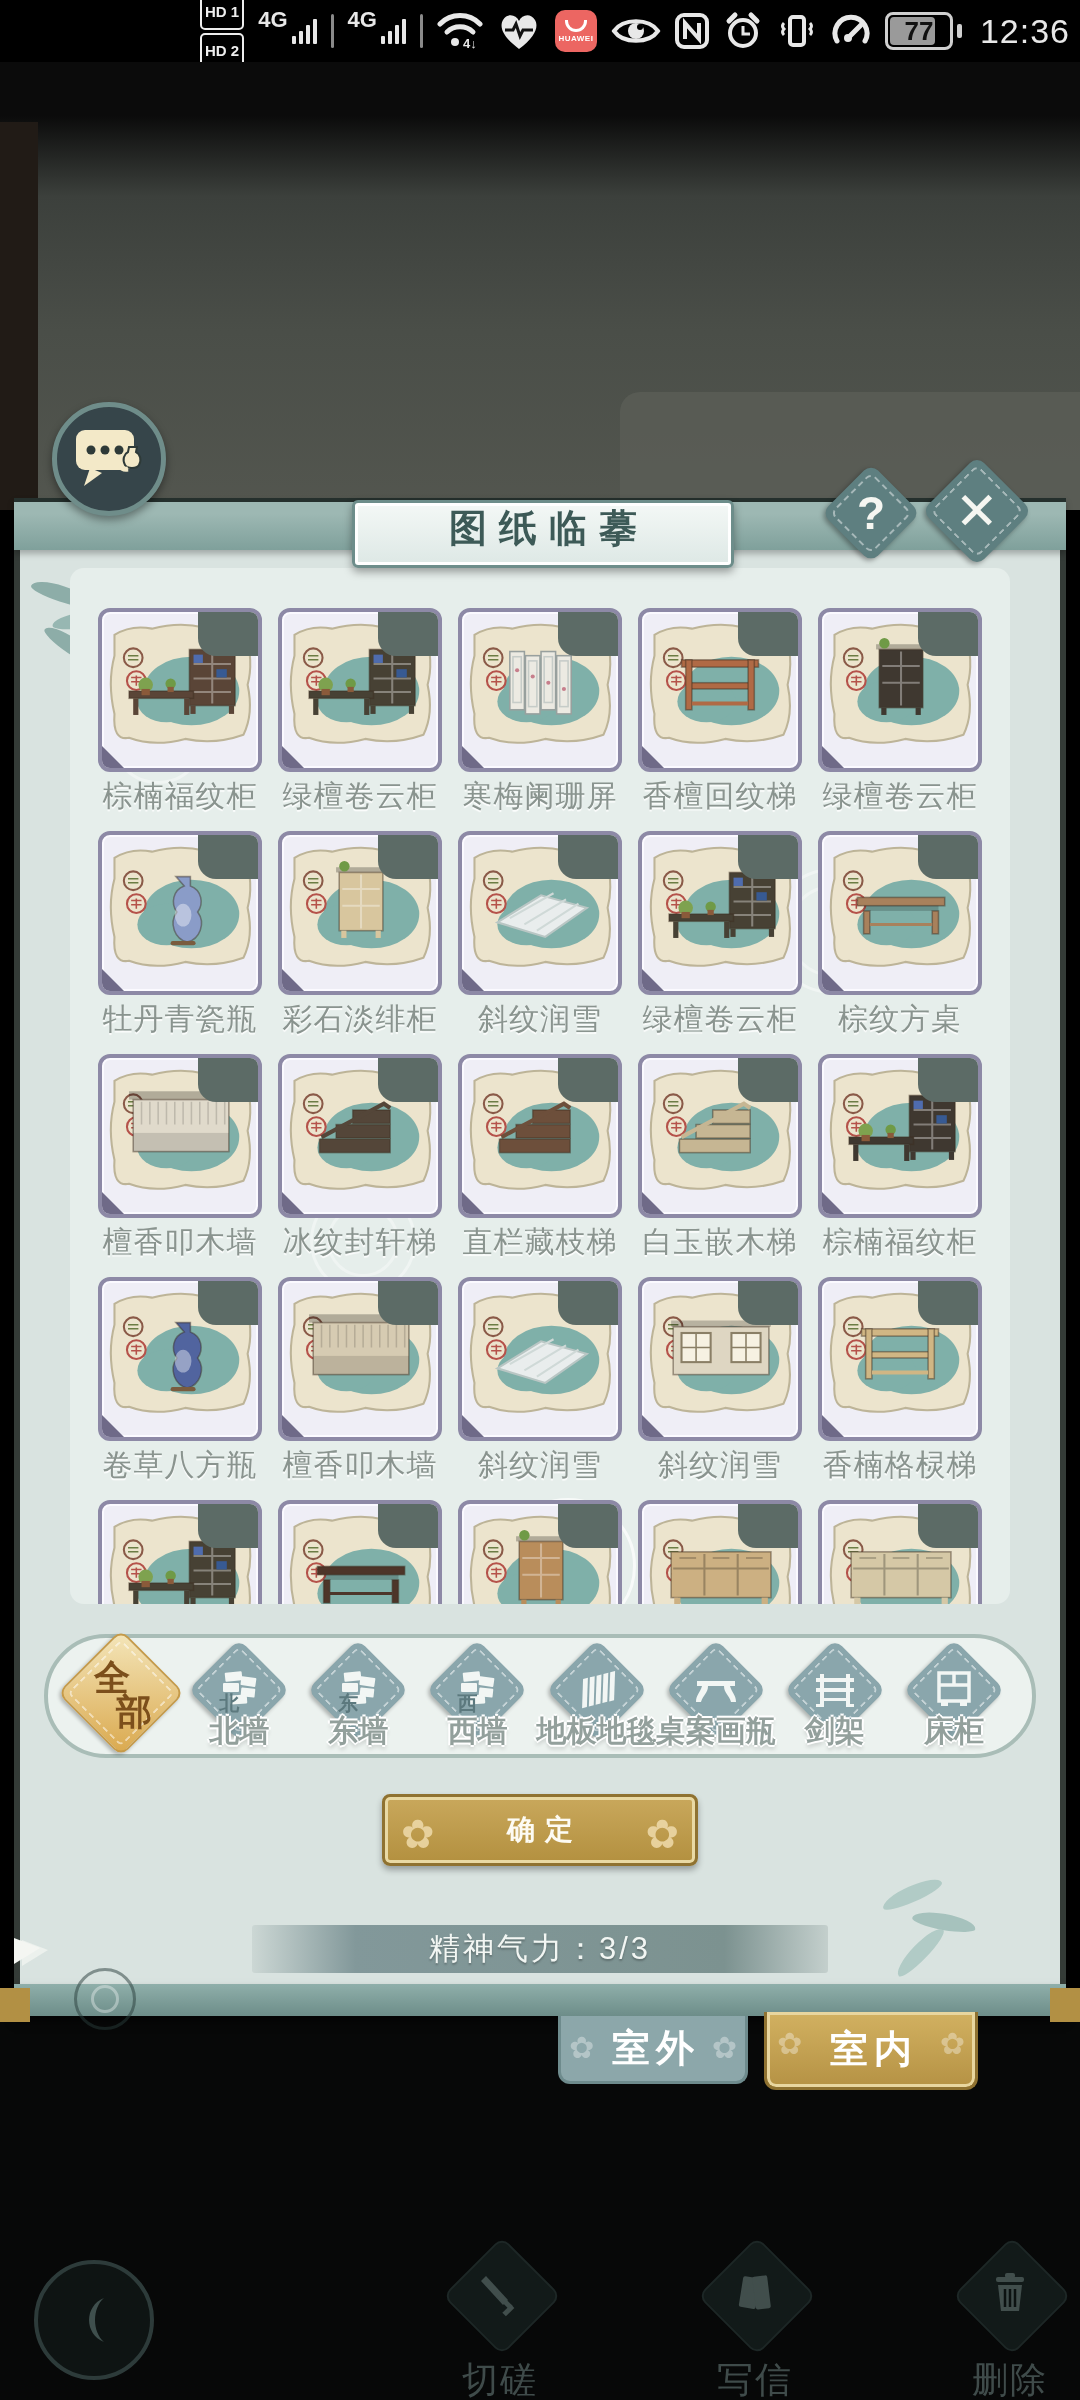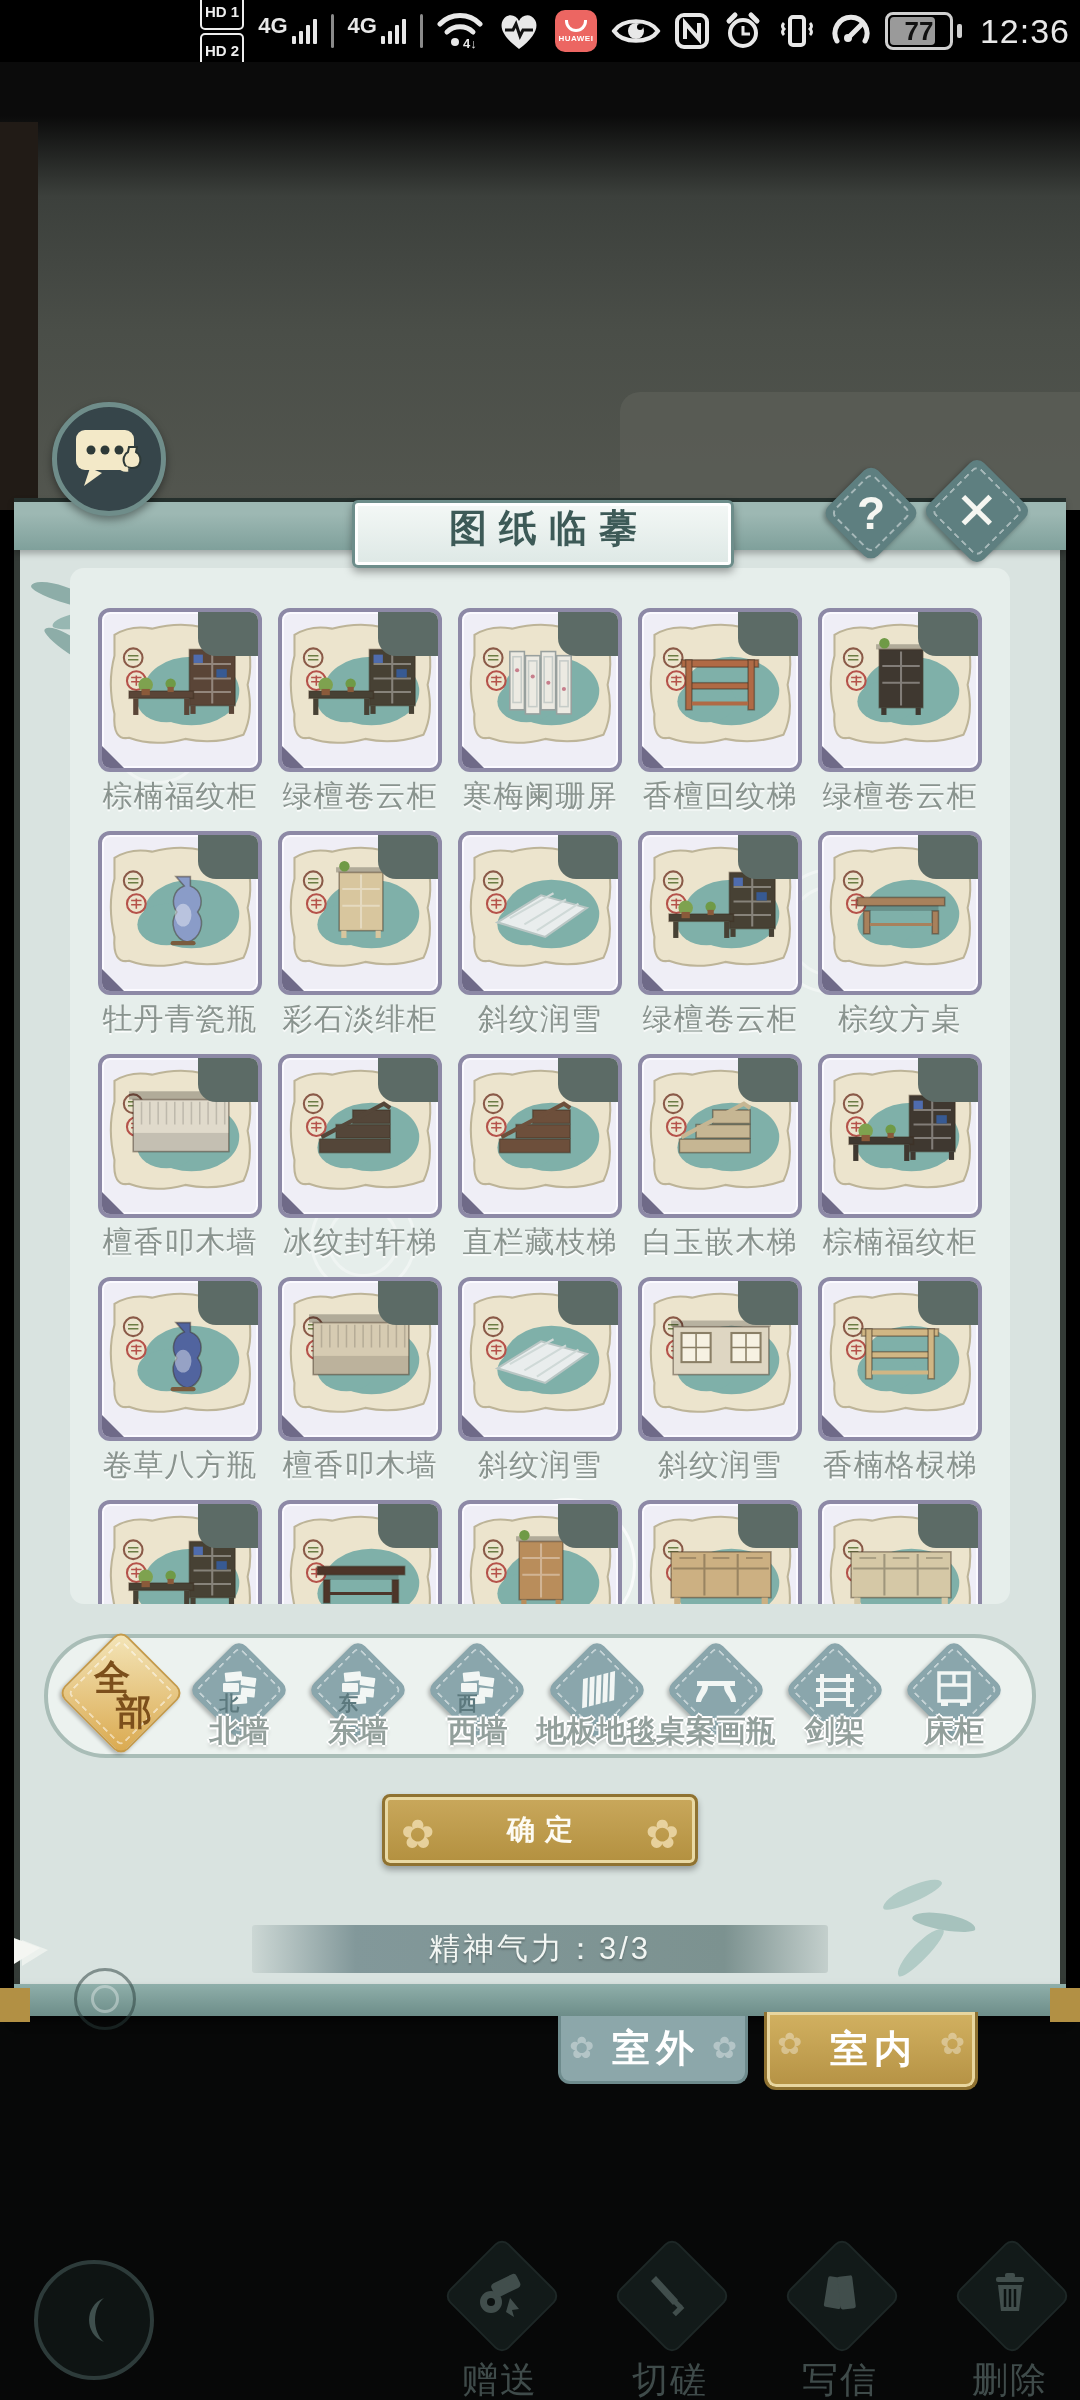--- a/index.html
+++ b/index.html
@@ -5,21 +5,21 @@
   html,body{margin:0;padding:0;background:#000;}
   body{width:1080px;height:2400px;position:relative;overflow:hidden;
        font-family:"Liberation Sans","DejaVu Sans",sans-serif;}
   .abs{position:absolute;}
 
   
   #statusbar{left:0;top:0;width:1080px;height:62px;background:#000;display:flex;
              align-items:center;justify-content:flex-end;gap:14px;padding-right:10px;box-sizing:border-box;color:#e8e8e8;}
   .hd-stack{display:flex;flex-direction:column;gap:3px;}
   .hd-badge{font-size:15px;font-weight:bold;color:#eee;border:2px solid #eee;border-radius:5px;padding:8px 3px;line-height:16px;}
-  .netgrp{display:flex;align-items:flex-end;gap:4px;}
+  .netgrp{display:flex;align-items:flex-start;gap:4px;}
   .netlbl{font-size:22px;font-weight:bold;line-height:20px;transform:translateY(-8px);}
   .bars{display:flex;align-items:flex-end;gap:3px;height:26px;}
   .bars i{display:block;width:4px;background:#e8e8e8;border-radius:1px;}
   .sep{width:3px;height:34px;background:#8a8a8a;border-radius:2px;}
   .batt{width:62px;height:32px;border:3px solid #cfcfcf;border-radius:8px;position:relative;display:flex;align-items:center;}
   .batt .fill{position:absolute;left:2px;top:2px;bottom:2px;width:72%;background:#9a9a9a;border-radius:4px;}
   .batt .pct{position:relative;width:100%;text-align:center;font-size:26px;font-weight:bold;color:#111;z-index:1;}
   .batt-nub{width:5px;height:14px;background:#cfcfcf;border-radius:2px;margin-left:-10px;}
   #clock{font-size:34px;color:#e8e8e8;margin-left:4px;letter-spacing:1px;}
   .huawei{width:42px;height:42px;border-radius:10px;background:#ec6662;color:#fff;display:flex;flex-direction:column;
@@ -963,32 +963,20 @@
 <div id="back-btn" class="abs">
   <svg width="56" height="56" viewBox="0 0 56 56">
     <path d="M38,6 C18,14 18,42 38,50 C26,40 26,16 38,6 Z" fill="#3f4f4d"></path>
   </svg>
 </div>
 <div id="actions" class="abs">
     <div class="action">
       <div class="dia"></div>
     <svg class="icn" viewBox="0 0 48 48">
         <g fill="#414e4c">
-          <circle cx="15" cy="32" r="11"></circle>
-          <circle cx="15" cy="32" r="4" fill="#0c1211"></circle>
-      <rect x="16" y="8" width="28" height="15" rx="4" transform="rotate(-26 30 16)"></rect>
-      <path d="M34,28 l9,11 -7,1 2,7 -8,-5 z"></path>
-        </g>
-      </svg>
-    <div class="lbl">赠送</div>
-    </div>
-    <div class="action">
-      <div class="dia"></div>
-    <svg class="icn" viewBox="0 0 48 48">
-        <g fill="#414e4c">
           <path d="M10,6 L32,30 L27,35 L5,11 Z"></path>
       <rect x="21" y="29" width="17" height="5" transform="rotate(45 29 31)"></rect>
       <rect x="30" y="34" width="5" height="12" transform="rotate(45 32 40)"></rect>
         </g>
       </svg>
     <div class="lbl">切磋</div>
     </div>
     <div class="action">
       <div class="dia"></div>
     <svg class="icn" viewBox="0 0 48 48">

